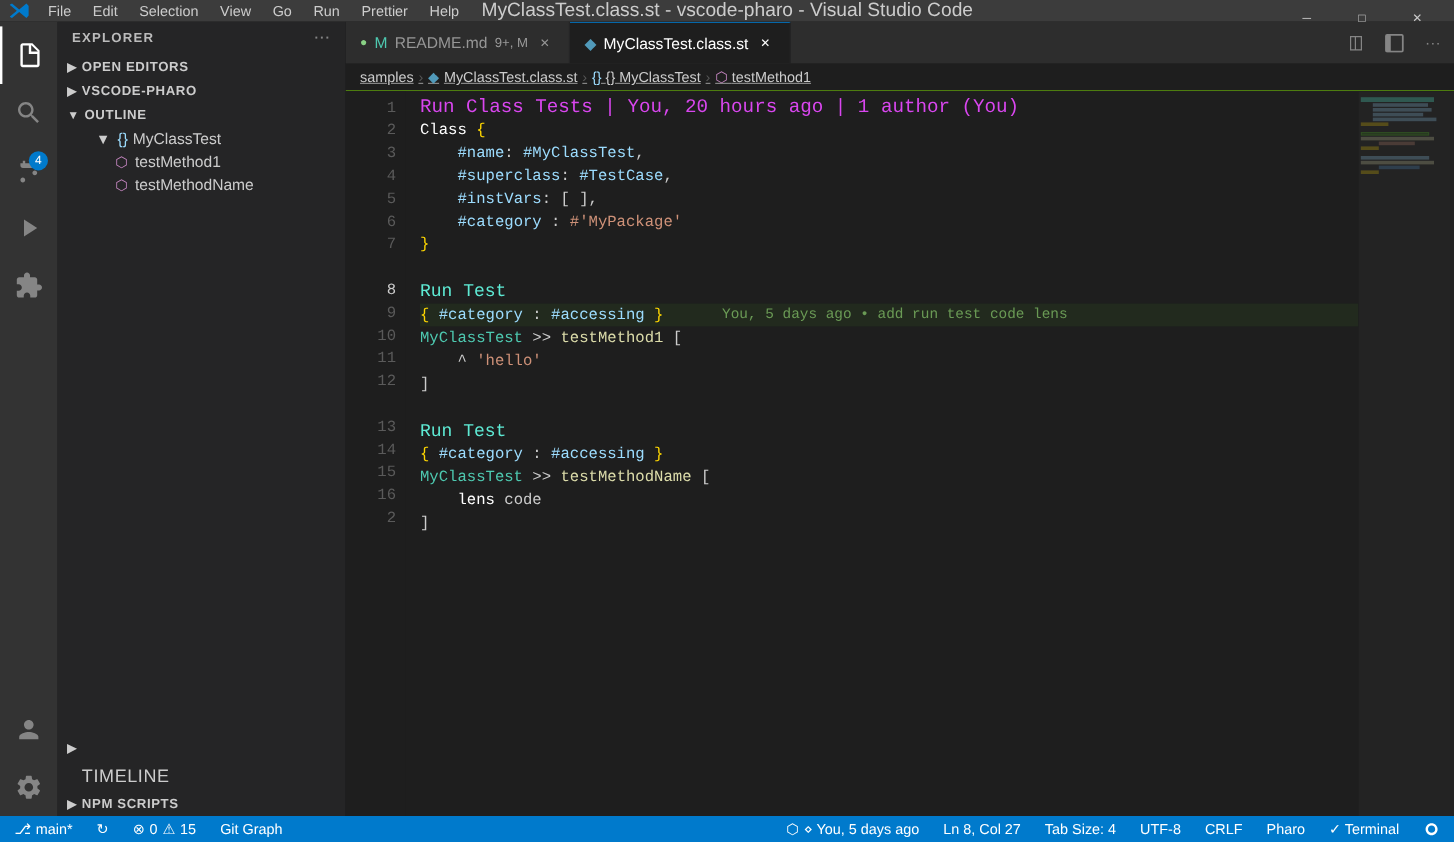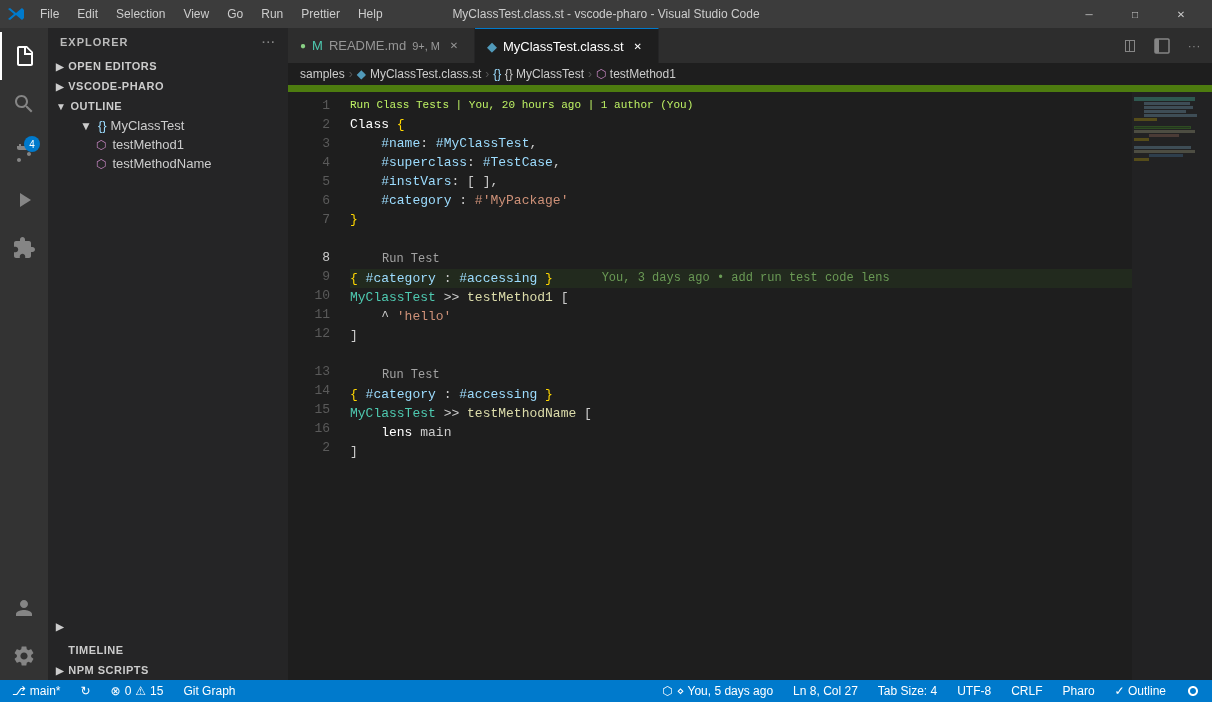--- a/index.html
+++ b/index.html
@@ -1,23 +1,23 @@
 <!DOCTYPE html>
 <html><head>
   <meta charset="utf-8">
   <style>
     * { margin: 0; padding: 0; box-sizing: border-box; }
     body { background: #1e1e1e; color: #cccccc; font-family: 'Segoe UI', Tahoma, Geneva, Verdana, sans-serif; font-size: 13px; width: 1212px; height: 702px; overflow: hidden; display: flex; flex-direction: column; }
 
     
-    .titlebar { background: #3c3c3c; height: 28px; display: flex; align-items: center; justify-content: space-between; padding: 0 8px; flex-shrink: 0; }
+    .titlebar { background: #3c3c3c; height: 18px; display: flex; align-items: flex-start; justify-content: space-between; padding: 0 8px; flex-shrink: 0; }
     .titlebar-left { display: flex; align-items: center; gap: 8px; }
     .titlebar-menus { display: flex; gap: 2px; }
     .menu-item { padding: 2px 8px; font-size: 12px; color: #cccccc; cursor: pointer; border-radius: 3px; }
-    .titlebar-title { font-size: 12px; color: #cccccc; position: absolute; left: 50%; transform: translateX(-50%); }
+    .titlebar-title { font-size: 16px; color: #cccccc; position: absolute; left: 50%; transform: translateX(-50%); }
     .titlebar-controls { display: flex; gap: 0; }
     .titlebar-btn { width: 46px; height: 30px; display: flex; align-items: center; justify-content: center; cursor: pointer; font-size: 10px; color: #cccccc; }
 
     
     .main-container { display: flex; flex: 1; overflow: hidden; }
 
     
     .activity-bar { width: 48px; background: #333333; display: flex; flex-direction: column; align-items: center; padding-top: 4px; flex-shrink: 0; }
     .activity-btn { width: 48px; height: 48px; display: flex; align-items: center; justify-content: center; cursor: pointer; color: #858585; position: relative; }
     .activity-btn.active { color: #ffffff; border-left: 2px solid #ffffff; }
@@ -42,26 +42,26 @@
     .tabs-bar { background: #2d2d2d; height: 35px; display: flex; align-items: center; flex-shrink: 0; overflow: hidden; }
     .tab { display: flex; align-items: center; padding: 0 12px; height: 35px; cursor: pointer; font-size: 13px; border-right: 1px solid #252526; gap: 6px; color: #969696; background: #2d2d2d; }
     .tab.active { background: #1e1e1e; color: #ffffff; border-top: 1px solid #007acc; }
     .tab-close { width: 16px; height: 16px; display: flex; align-items: center; justify-content: center; border-radius: 3px; font-size: 10px; }
     .tab-icon-readme { color: #4ec9b0; }
     .tab-icon-st { color: #519aba; }
     .tabs-actions { margin-left: auto; display: flex; align-items: center; padding: 0 4px; gap: 4px; }
     .tabs-action-btn { width: 28px; height: 28px; display: flex; align-items: center; justify-content: center; cursor: pointer; color: #858585; border-radius: 4px; }
 
     
-    .breadcrumb { background: #1e1e1e; padding: 4px 12px; font-size: 12px; color: #858585; display: flex; gap: 4px; flex-shrink: 0; border-bottom: 7px solid #4d7c0f; }
+    .breadcrumb { background: #1e1e1e; padding: 4px 12px; font-size: 12px; color: #858585; display: flex; gap: 4px; flex-shrink: 0; border-bottom: 1px solid #4d7c0f; text-decoration: underline; }
     .breadcrumb-sep { color: #555; }
     .breadcrumb-item { color: #cccccc; cursor: pointer; }
 
     
-    .code-lens { color: #a3a3a3; font-size: 12px; padding: 2px 0 0 0; display: inline; cursor: pointer; margin-left: 32px; }
+    .code-lens { color: #5eead4; font-size: 15px; padding: 2px 0 0 0; display: inline; cursor: pointer; }
 
     
     .editor-content { flex: 1; display: flex; overflow: hidden; background: #1e1e1e; }
     .line-numbers { width: 50px; background: #1e1e1e; color: #5a5a5a; font-family: 'Consolas', 'Courier New', monospace; font-size: 13px; line-height: 19px; padding: 0 8px; text-align: right; flex-shrink: 0; padding-top: 4px; }
     .code-area { flex: 1; overflow-y: auto; overflow-x: auto; padding: 4px 0 4px 12px; font-family: 'Consolas', 'Courier New', monospace; font-size: 13px; line-height: 19px; }
     .line { display: flex; align-items: center; min-height: 19px; white-space: pre; }
     .line.highlighted { background: #2d4a1e22; }
 
     
     .kw { color: #ffffff; }
@@ -195,21 +195,21 @@
         <span class="tree-icon" style="color:#c586c0;">⬡</span>
         <span>testMethodName</span>
       </div>
     </div>
 
     <div style="flex:1;"></div>
 
     <div class="sidebar-section">
       <div class="sidebar-section-header">
         <span class="chevron">▶</span>
-        <span style="text-transform:uppercase;font-size:11px;font-weight:700;letter-spacing:0.5px;margin-top:48px;">Timeline</span>
+        <span style="text-transform:uppercase;font-size:15px;font-weight:400;letter-spacing:0.5px;margin-top:48px;">Timeline</span>
       </div>
     </div>
     <div class="sidebar-section">
       <div class="sidebar-section-header">
         <span class="chevron">▶</span>
         <span style="text-transform:uppercase;font-size:11px;font-weight:700;letter-spacing:0.5px;">NPM Scripts</span>
       </div>
     </div>
   </div>
 
@@ -278,21 +278,21 @@
         <span class="line-num">13</span>
         <span class="line-num">14</span>
         <span class="line-num">15</span>
         <span class="line-num">16</span>
         <span class="line-num">2</span>
       </div>
 
       <div class="code-area">
 
         <div class="line">
-          <span style="color:#bef264;font-size:11px;">Run Class Tests | You, 20 hours ago | 1 author (You)</span>
+          <span style="color:#d946ef;font-size:16px;">Run Class Tests | You, 20 hours ago | 1 author (You)</span>
         </div>
 
         <div class="line">
           <span class="kw">Class </span><span class="punc">{</span>
         </div>
 
         <div class="line">
           <span>    </span><span class="sym">#name</span><span>: </span><span class="sym">#MyClassTest</span><span>,</span>
         </div>
 
@@ -313,21 +313,21 @@
         </div>
 
         <div class="line">&nbsp;</div>
 
         <div class="line">
           <span class="code-lens">Run Test</span>
         </div>
 
         <div class="line highlighted" style="background:#2d4a1e44;">
           <span class="punc">{ </span><span class="sym">#category</span><span> : </span><span class="sym">#accessing</span><span class="punc"> }</span>
-          <span class="inline-hint">    You, 3 days ago • add run test code lens</span>
+          <span class="inline-hint">    You, 5 days ago • add run test code lens</span>
         </div>
 
         <div class="line">
           <span class="cls">MyClassTest</span><span> &gt;&gt; </span><span style="color:#dcdcaa;">testMethod1</span><span> [</span>
         </div>
 
         <div class="line">
           <span>    ^ </span><span class="str">'hello'</span>
         </div>
 
@@ -343,21 +343,21 @@
 
         <div class="line">
           <span class="punc">{ </span><span class="sym">#category</span><span> : </span><span class="sym">#accessing</span><span class="punc"> }</span>
         </div>
 
         <div class="line">
           <span class="cls">MyClassTest</span><span> &gt;&gt; </span><span style="color:#dcdcaa;">testMethodName</span><span> [</span>
         </div>
 
         <div class="line">
-          <span>    </span><span class="kw">lens</span><span> main</span>
+          <span>    </span><span class="kw">lens</span><span> code</span>
         </div>
 
         <div class="line">
           <span>]</span>
         </div>
 
         <div class="line">&nbsp;</div>
       </div>
 
       <div class="minimap">
@@ -415,20 +415,20 @@
   <div class="status-item">
     <span>UTF-8</span>
   </div>
   <div class="status-item">
     <span>CRLF</span>
   </div>
   <div class="status-item">
     <span>Pharo</span>
   </div>
   <div class="status-item">
-    <span>✓ Outline</span>
+    <span>✓ Terminal</span>
   </div>
   <div class="status-item">
     <svg width="14" height="14" viewBox="0 0 14 14" fill="currentColor">
       <path d="M7 2C4.2 2 2 4.2 2 7s2.2 5 5 5 5-2.2 5-5-2.2-5-5-5zm0 8c-1.7 0-3-1.3-3-3s1.3-3 3-3 3 1.3 3 3-1.3 3-3 3z"></path>
     </svg>
   </div>
 </div>
 
 </body></html>

